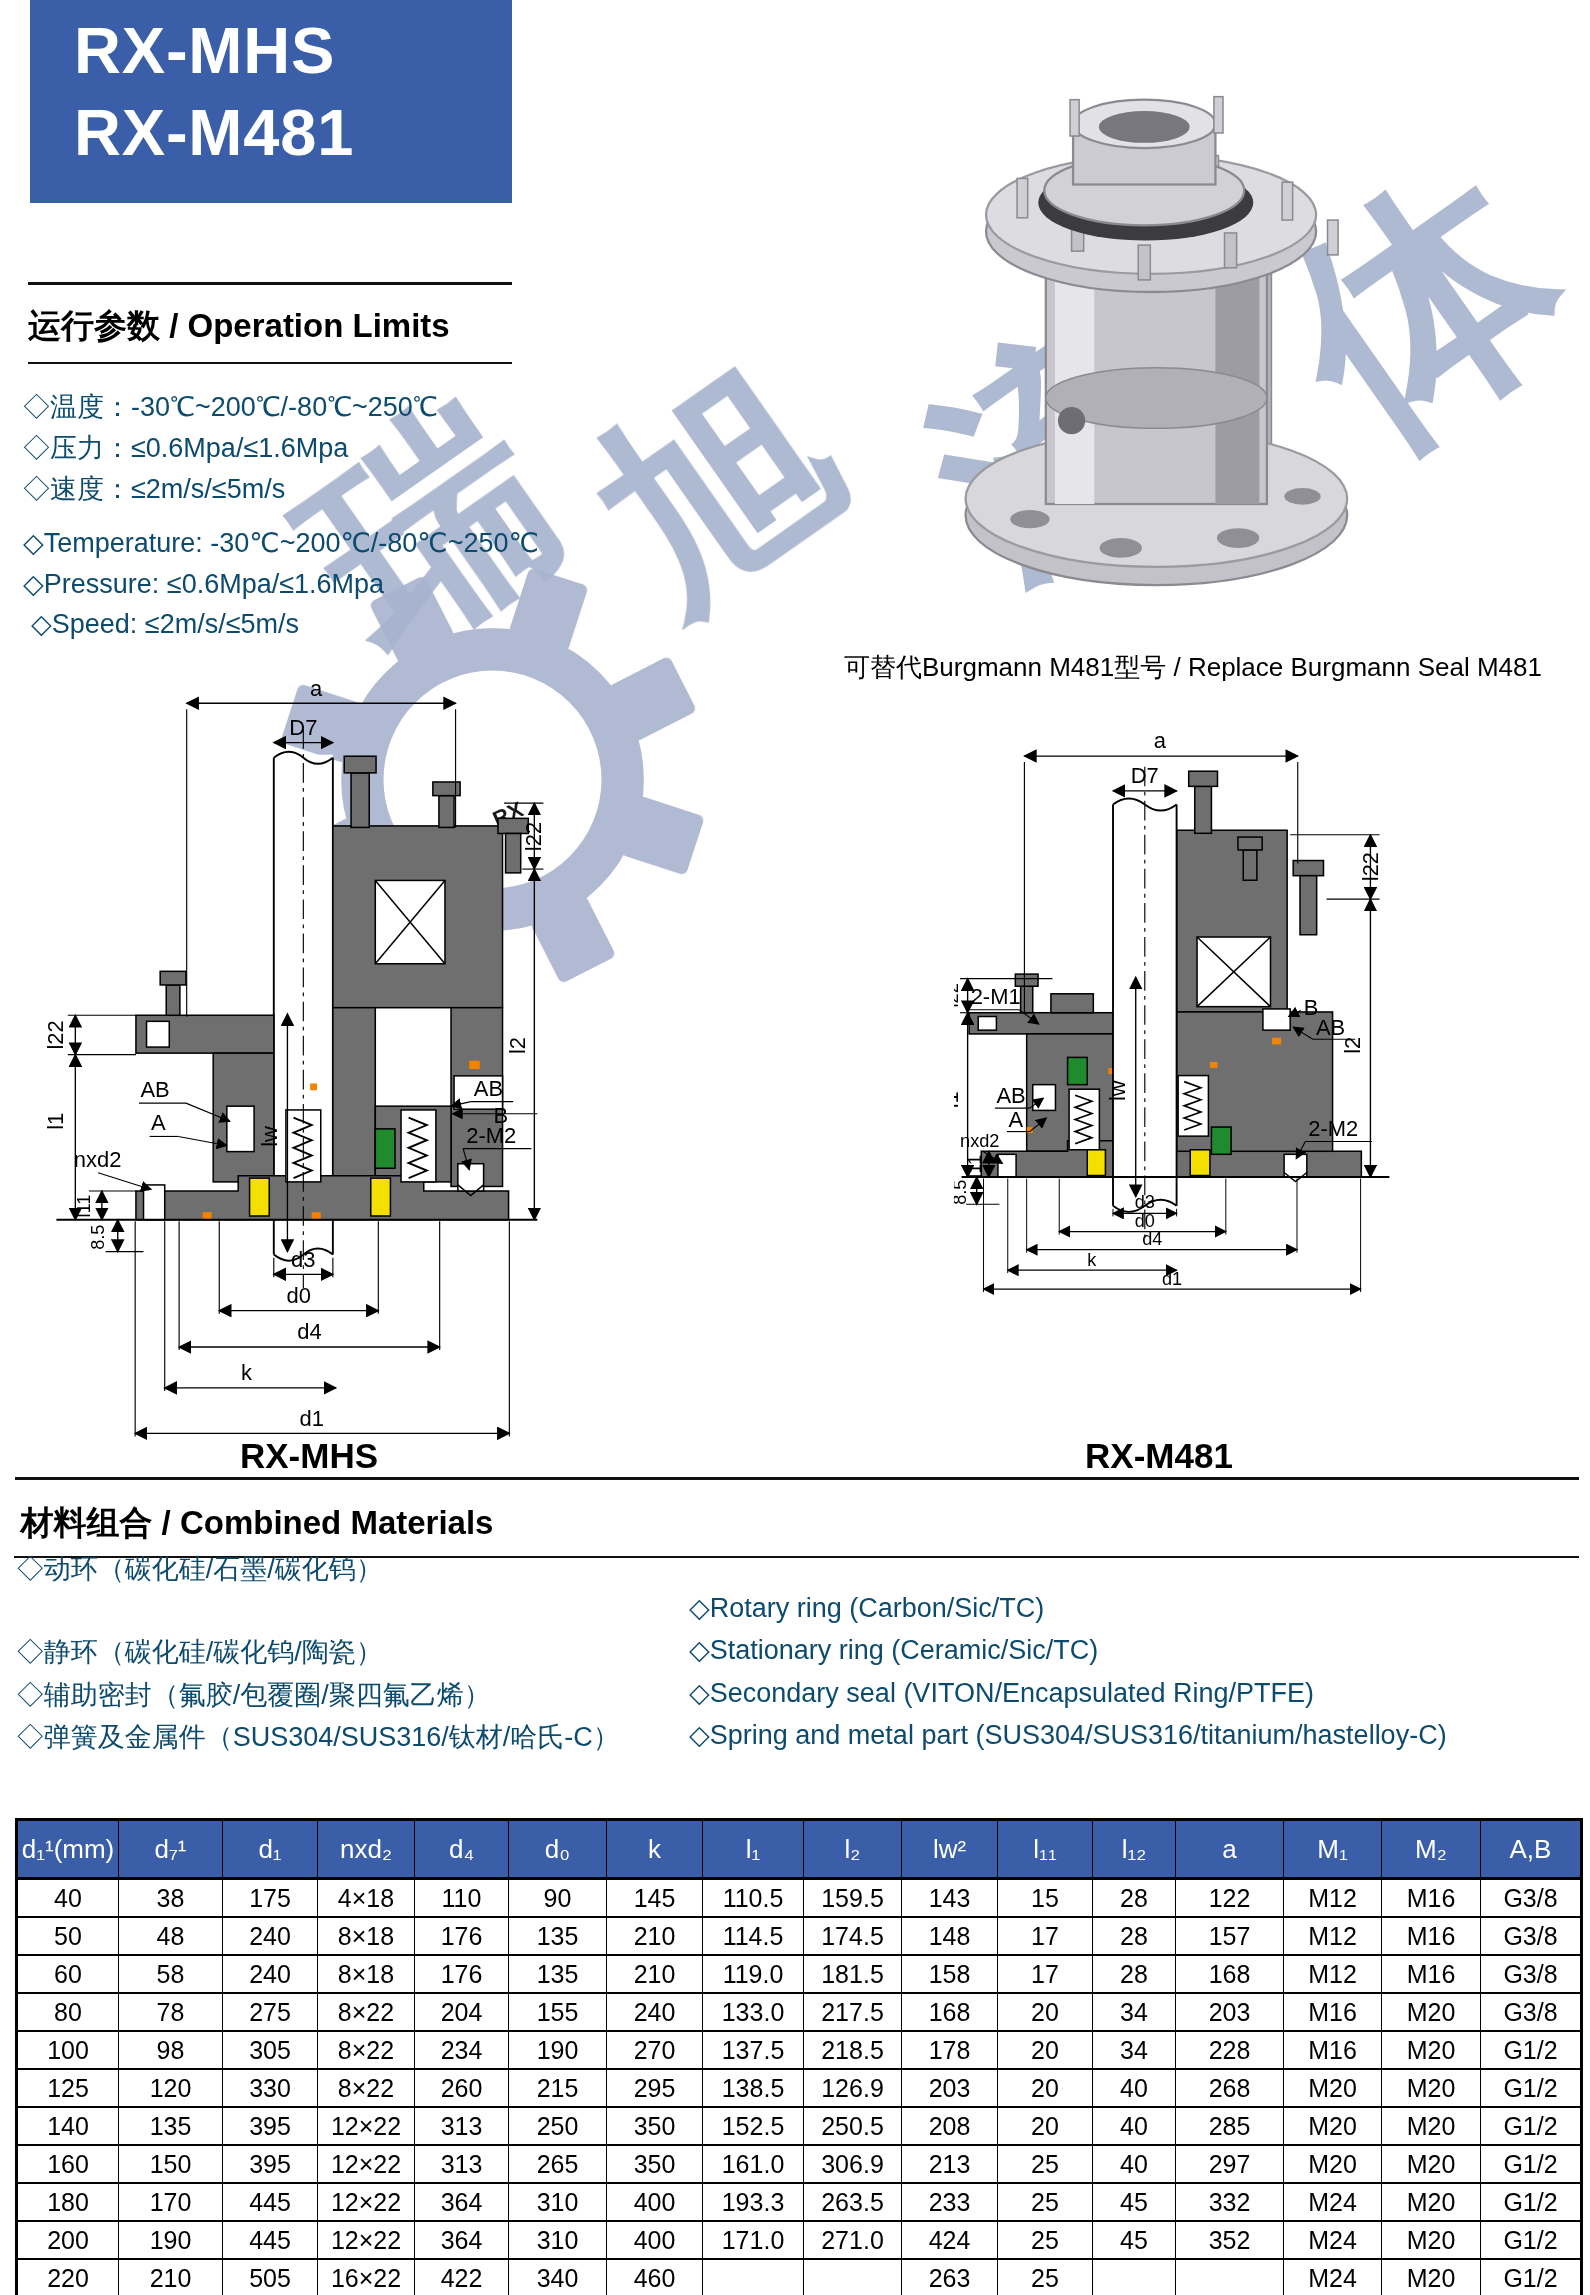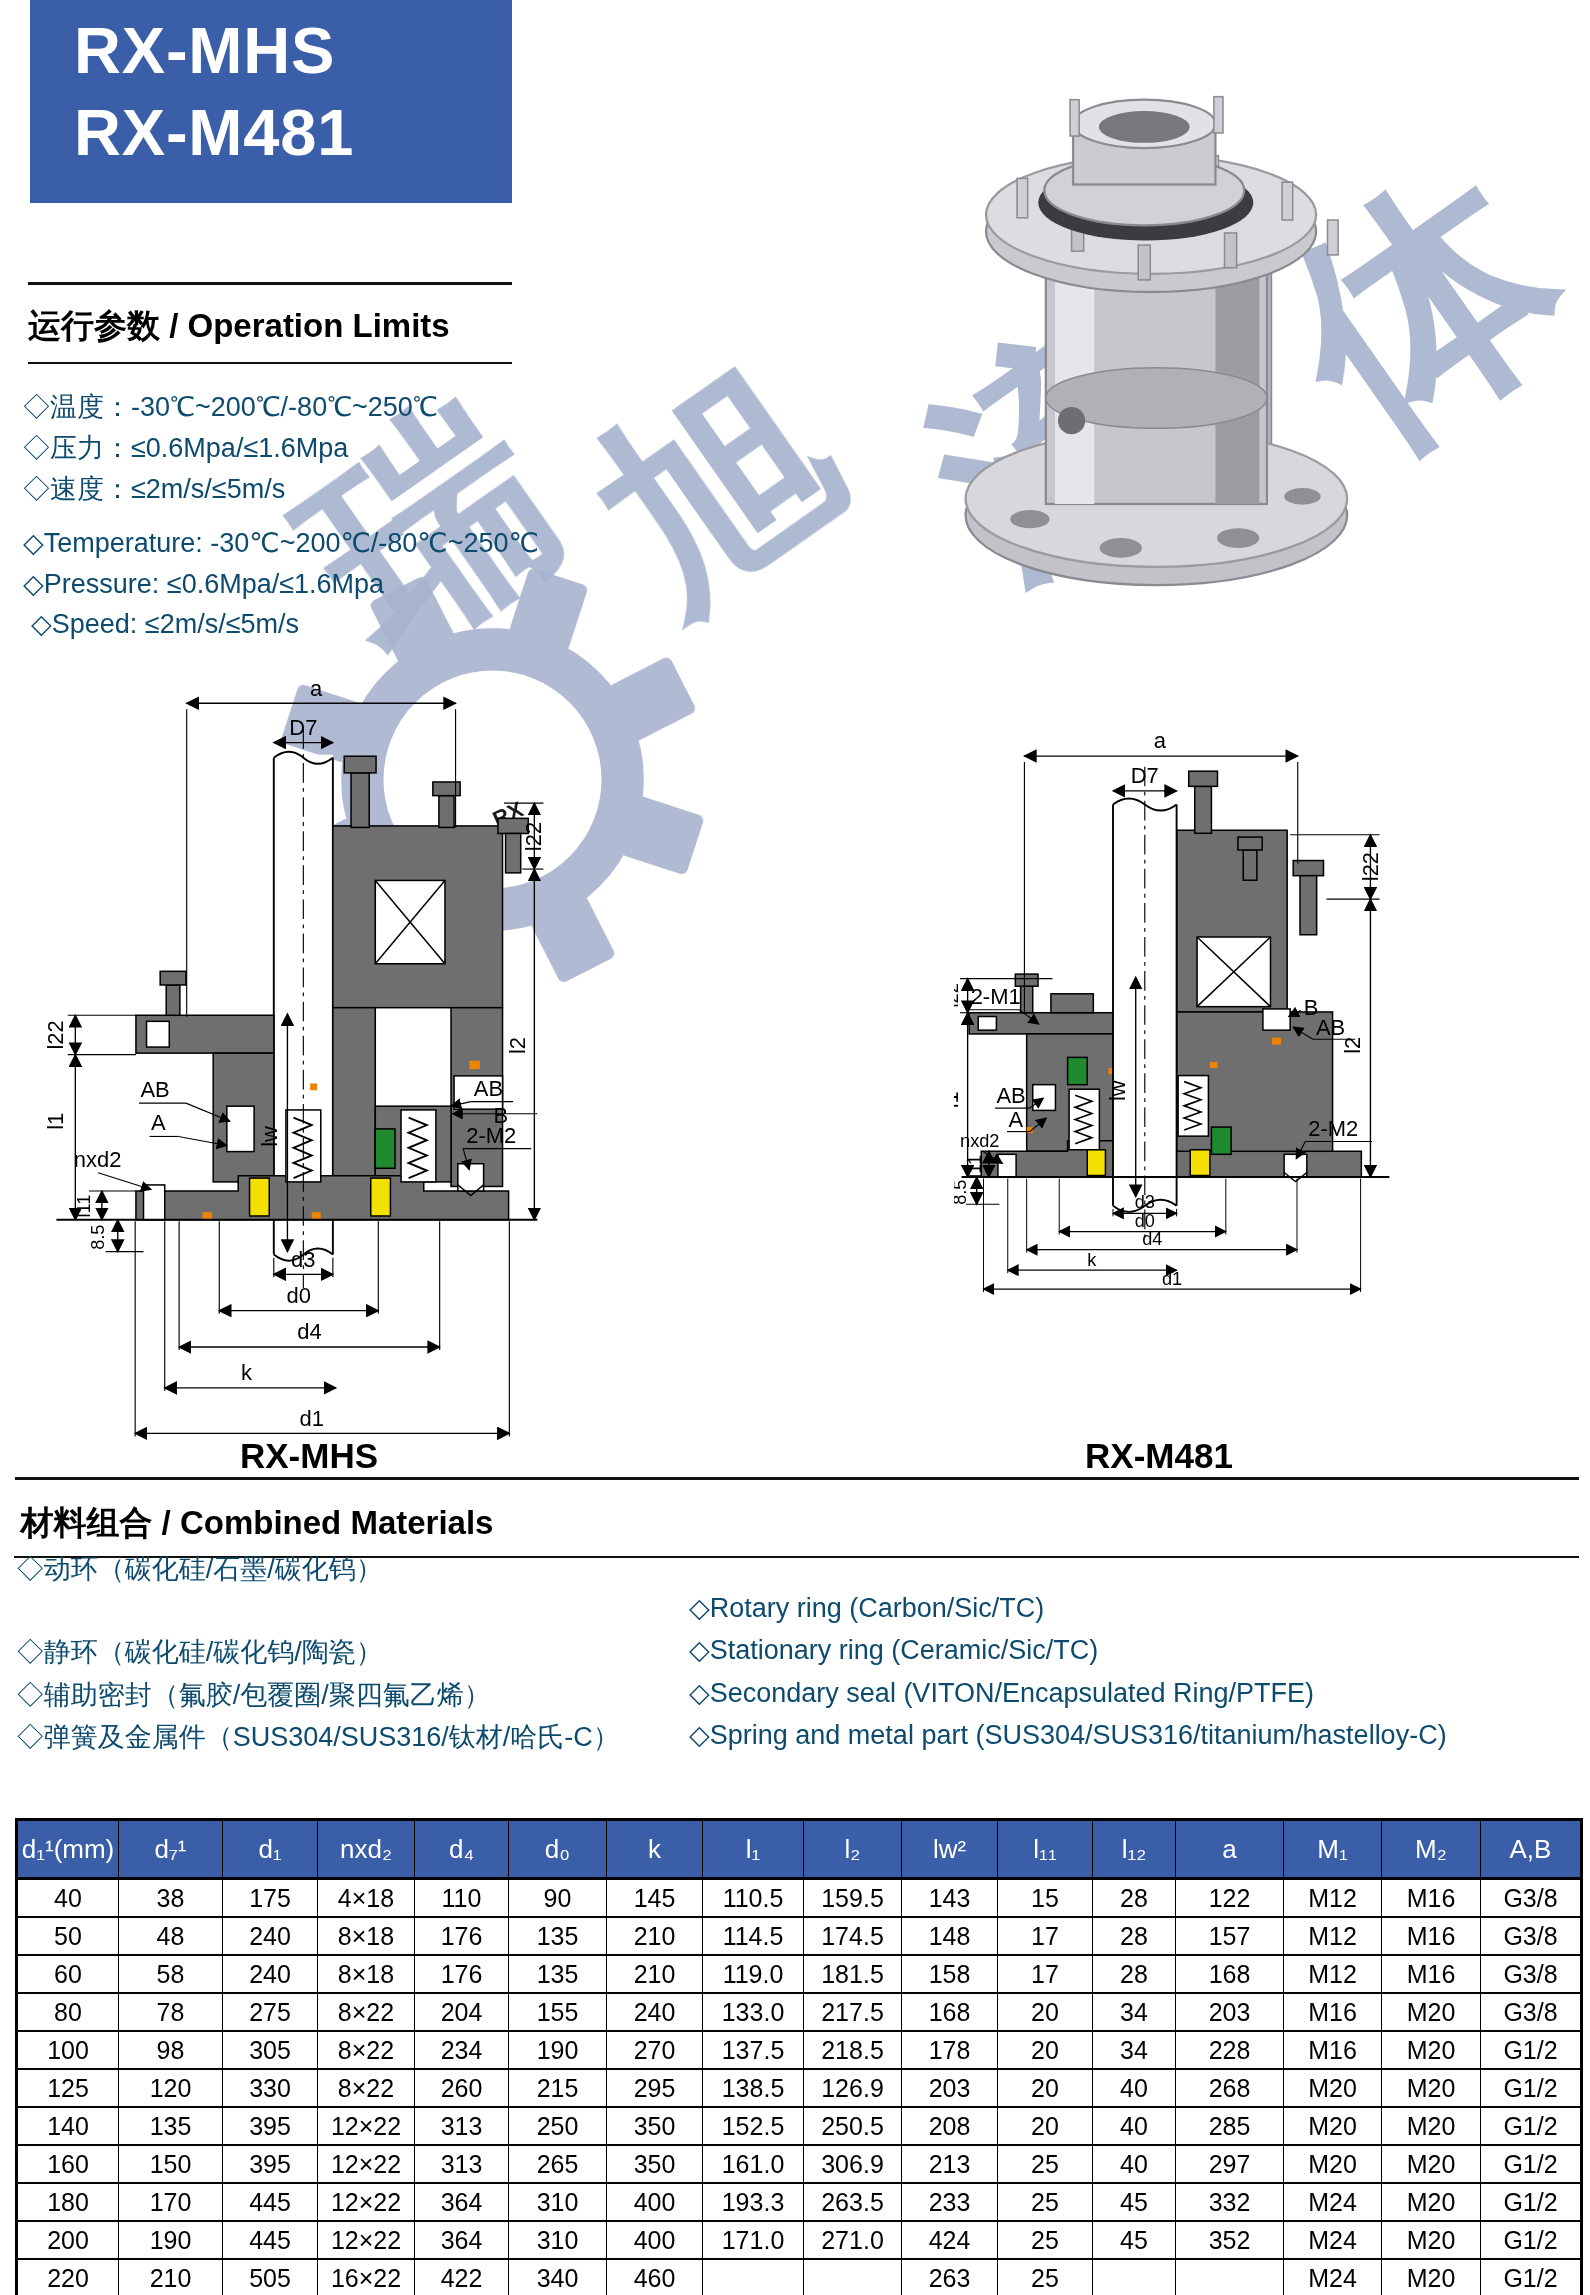--- a/index.html
+++ b/index.html
@@ -102,20 +102,21 @@
     <ellipse cx="248" cy="212" rx="142" ry="50" fill="#3c3c40"></ellipse>
 
     <ellipse cx="246" cy="196" rx="132" ry="46" fill="#d2d2d6" stroke="#8a8a90" stroke-width="3"></ellipse>
     <rect x="152" y="108" width="188" height="80" fill="#cbcbd1" stroke="#8a8a90" stroke-width="3"></rect>
     <ellipse cx="246" cy="108" rx="94" ry="32" fill="#e2e2e6" stroke="#8a8a90" stroke-width="3"></ellipse>
     <ellipse cx="246" cy="112" rx="60" ry="21" fill="#77777d"></ellipse>
     <rect x="148" y="76" width="12" height="48" fill="#cfcfd5" stroke="#8a8a90" stroke-width="2"></rect>
     <rect x="338" y="72" width="12" height="48" fill="#cfcfd5" stroke="#8a8a90" stroke-width="2"></rect>
   </svg>
 
+  <span class="note" style="left:844px;top:650px;z-index:2;">可替代Burgmann M481型号 / Replace Burgmann Seal M481</span>
 
   <div class="rule z2" style="left:28px;top:282px;width:484px;height:3px;"></div>
   <div class="sec-head z2" style="left:28px;top:304px;">运行参数 / Operation Limits</div>
   <div class="rule z2" style="left:28px;top:362px;width:484px;height:2.3px;"></div>
 
   <div class="spec z2" style="left:23px;top:389px;">◇温度：-30℃~200℃/-80℃~250℃</div>
   <div class="spec z2" style="left:23px;top:430px;">◇压力：≤0.6Mpa/≤1.6Mpa</div>
   <div class="spec z2" style="left:23px;top:471px;">◇速度：≤2m/s/≤5m/s</div>
   <div class="spec z2" style="left:23px;top:527px;">◇Temperature: -30℃~200℃/-80℃~250℃</div>
   <div class="spec z2" style="left:23px;top:568px;">◇Pressure: ≤0.6Mpa/≤1.6Mpa</div>

